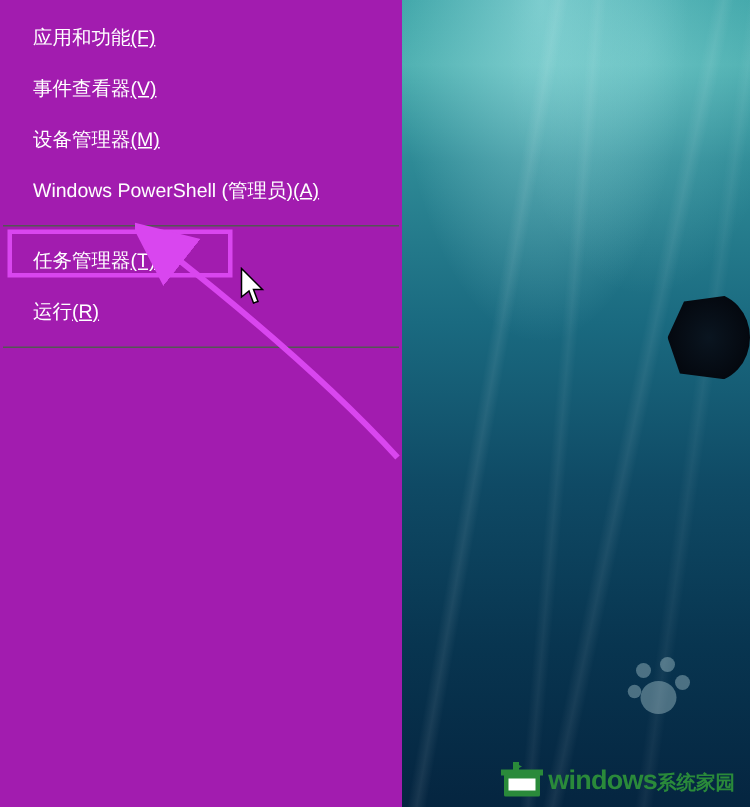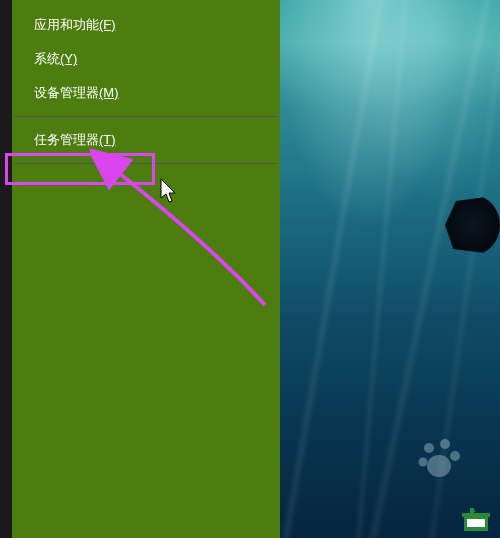--- a/index.html
+++ b/index.html
@@ -16,24 +16,23 @@
       position: relative;
     }
     .container {
       display: flex;
       width: 100%;
       height: 100%;
     }
     .menu-panel {
       width: 268px;
       height: 100%;
-      background: #4d7c0f;
+      background: #a21caf;
       padding: 8px 0;
       overflow-y: auto;
-      margin-left: 12px;
     }
     .menu-item {
       padding: 8px 22px;
       color: #ffffff;
       font-size: 13px;
       cursor: pointer;
       display: flex;
       align-items: center;
       justify-content: space-between;
       position: relative;
@@ -162,30 +161,36 @@
 </head>
 <body>
 
 <div class="container">
   <div class="menu-panel">
 
     <div class="menu-item">
       <span><span class="label">应用和功能</span><span class="shortcut">(F)</span></span>
     </div>
     <div class="menu-item">
-      <span><span class="label">系统</span><span class="shortcut">(Y)</span></span>
+      <span><span class="label">事件查看器</span><span class="shortcut">(V)</span></span>
     </div>
     <div class="menu-item" id="highlighted-item">
       <span><span class="label">设备管理器</span><span class="shortcut">(M)</span></span>
     </div>
+    <div class="menu-item">
+      <span><span class="label">Windows PowerShell (管理员)</span><span class="shortcut">(A)</span></span>
+    </div>
 
     <div class="separator"></div>
 
     <div class="menu-item">
       <span><span class="label">任务管理器</span><span class="shortcut">(T)</span></span>
+    </div>
+    <div class="menu-item">
+      <span><span class="label">运行</span><span class="shortcut">(R)</span></span>
     </div>
 
     <div class="separator"></div>
 
   </div>
 
   <div class="desktop-area">
     <div class="water-light"></div>
     <div class="light-rays"></div>
     <div class="diver"></div>
@@ -219,13 +224,17 @@
 <div class="watermark">
   <div class="watermark-logo">
     <svg viewBox="0 0 28 24">
       <rect x="2" y="8" width="24" height="15" rx="1" fill="#2a8a3a"></rect>
       <rect x="5" y="11" width="18" height="8" fill="#ffffff"></rect>
       <rect x="0" y="5" width="28" height="4" fill="#2a8a3a"></rect>
       <rect x="8" y="0" width="4" height="6" fill="#2a8a3a"></rect>
       <polygon points="8,0 14,3 8,6" fill="#2a8a3a"></polygon>
     </svg>
   </div>
+  <div class="watermark-text">
+    <span class="watermark-main">windows</span>
+    <span class="watermark-sub">系统家园</span>
+  </div>
 </div>
 
 </body></html>

